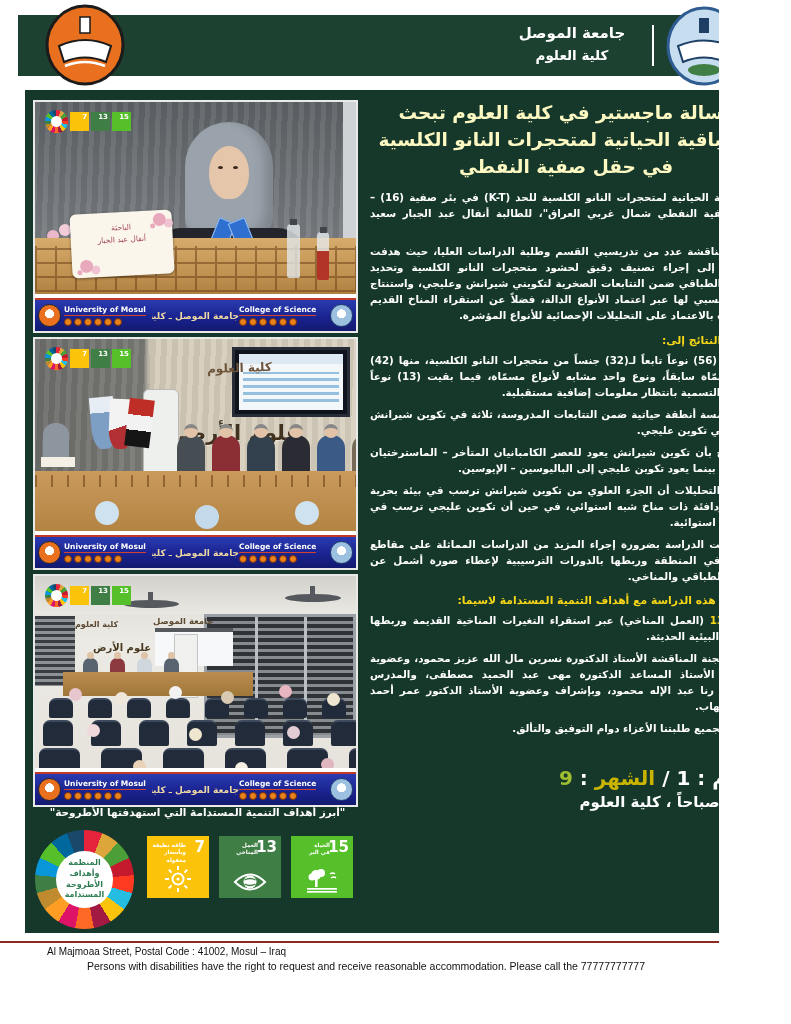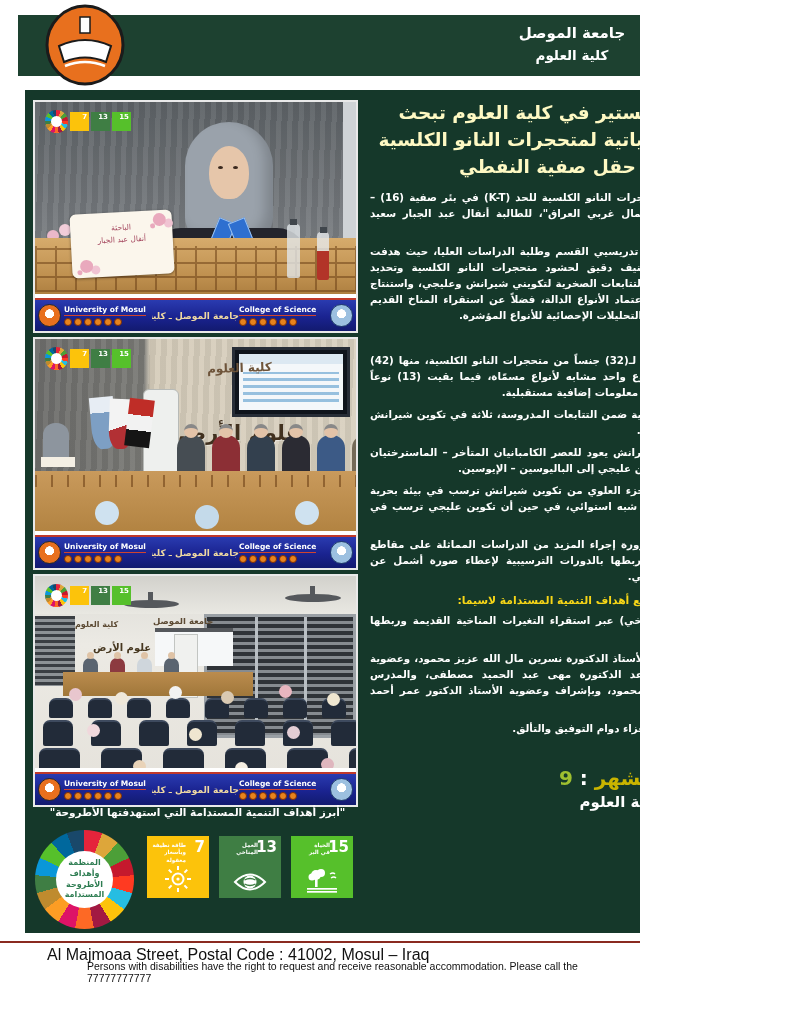--- a/index.html
+++ b/index.html
@@ -1,16 +1,16 @@
 <!DOCTYPE html>
 <html><head>
 <meta charset="utf-8">
 <style>
   html,body{margin:0;padding:0;background:#fff;}
-  .page{position:relative;width:640px;height:1024px;background:#fff;overflow:hidden;
+  .page{position:relative;width:719px;height:1024px;background:#fff;overflow:hidden;
         font-family:"DejaVu Sans",sans-serif;}
 
   
   .top-bar{position:absolute;left:18px;top:15px;width:755px;height:61px;background:#1d4130;}
   .hdr-logo{position:absolute;z-index:3;}
   .hdr-text{position:absolute;left:498px;top:22px;width:148px;z-index:3;direction:rtl;
             text-align:center;color:#fff;line-height:1.5;}
   .hdr-text .u{font-size:15px;font-weight:bold;}
   .hdr-text .c{font-size:13.5px;font-weight:bold;}
   .hdr-sep{position:absolute;left:652px;top:25px;width:2px;height:41px;background:#fff;z-index:3;}
@@ -197,21 +197,21 @@
   .yh{color:#f7d617;font-size:10.8px;font-weight:bold;margin:10px 0 6px 0;text-align:right;}
   .yl{color:#f7d617;}
   .dept{color:#fff;font-size:10.8px;font-weight:bold;margin-top:14px;text-align:right;}
   .date-line{margin-top:28px;text-align:right;font-size:20px;font-weight:bold;line-height:1.3;}
   .d-white{color:#fff;} .d-yellow{color:#c9b400;} .d-green{color:#9fbf30;}
   .time-line{color:#fff;font-size:15px;font-weight:bold;text-align:right;margin-top:2px;
      padding-left:14px;}
 
   
   .red-line{position:absolute;left:0;top:941px;width:791px;height:2px;background:#8a2a20;}
-  .f-addr{position:absolute;left:47px;top:946px;font-size:16px;color:#101010;
+  .f-addr{position:absolute;left:47px;top:946px;font-size:10px;color:#101010;
      font-family:"Liberation Sans",sans-serif;}
   .f-access{position:absolute;left:47px;top:960px;font-size:10.5px;color:#101010;
      font-family:"Liberation Sans",sans-serif;padding-left:40px;}
   .f-site{position:absolute;left:44px;top:1029px;font-size:25px;color:#1c1c1c;
      font-family:"Liberation Sans",sans-serif;letter-spacing:.5px;}
   .pre{white-space:pre-line;}
 </style>
 </head>
 <body>
 

